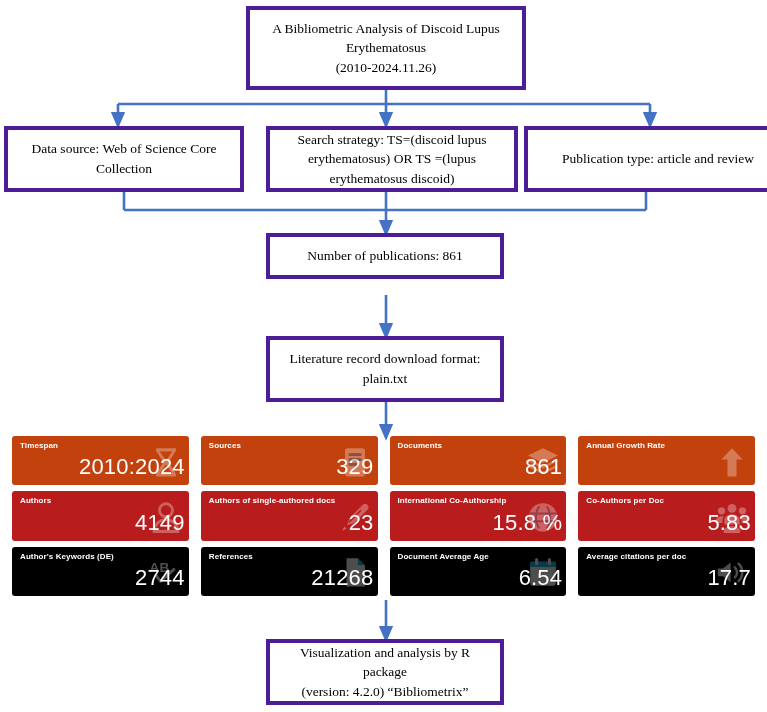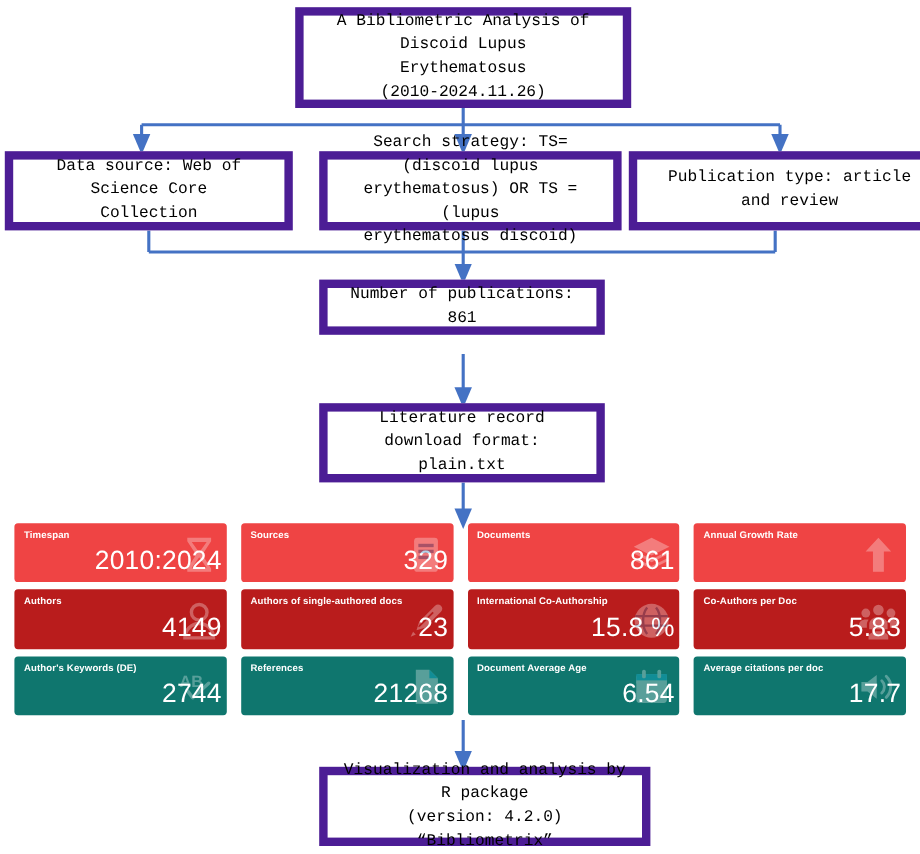--- a/index.html
+++ b/index.html
@@ -20,41 +20,41 @@
     position: absolute;
     left: 0; top: 0;
     width: 767px;
     height: 712px;
   }
 
   
   .flowbox {
     position: absolute;
     box-sizing: border-box;
-    border: 7px solid #4c1d95;
+    border: 4px solid #4c1d95;
     background: #ffffff;
     display: flex;
     align-items: center;
     justify-content: center;
     text-align: center;
     color: #000000;
-    font-family: Liberation Mono, monospace;
+    font-family: Liberation Serif, serif;
     font-size: 13.5px;
     line-height: 1.45;
     padding: 4px 10px;
   }
   .flowbox span { display: block; }
 
   #box-title      { left: 246px; top: 6px;   width: 280px; height: 84px; }
   #box-source     { left: 4px;   top: 126px; width: 240px; height: 66px; }
   #box-strategy   { left: 266px; top: 126px; width: 252px; height: 66px; }
   #box-pubtype    { left: 524px; top: 126px; width: 268px; height: 66px; }
   #box-numpubs    { left: 266px; top: 233px; width: 238px; height: 46px; }
   #box-format     { left: 266px; top: 336px; width: 238px; height: 66px; }
-  #box-viz        { left: 266px; top: 639px; width: 276px; height: 66px; }
+  #box-viz        { left: 266px; top: 639px; width: 238px; height: 66px; }
 
   
   #connectors {
     position: absolute;
     left: 0; top: 0;
     width: 767px;
     height: 712px;
     pointer-events: none;
   }
 
@@ -104,23 +104,23 @@
     transform: translateY(-46%);
     width: 34px;
     height: 34px;
     opacity: 0.30;
     display: flex;
     align-items: center;
     justify-content: center;
   }
   .card .card-icon svg { width: 100%; height: 100%; fill: #ffffff; }
 
-  .row-a { background: #ef4444; padding-left: 24px; }
+  .row-a { background: #c2410c; padding-left: 24px; }
   .row-b { background: #b91c1c; }
-  .row-c { background: #0f766e; }
+  .row-c { background: #000000; }
 </style>
 </head>
 <body>
 
 <div id="canvas">
 
   <svg id="connectors" viewBox="0 0 767 712">
     <defs>
       <marker id="arrowhead" markerWidth="7" markerHeight="7" refX="3.2" refY="3.2" orient="auto" markerUnits="strokeWidth">
         <path d="M0,0.4 L6.6,3.2 L0,6.0 Z" fill="#4472C4"></path>

